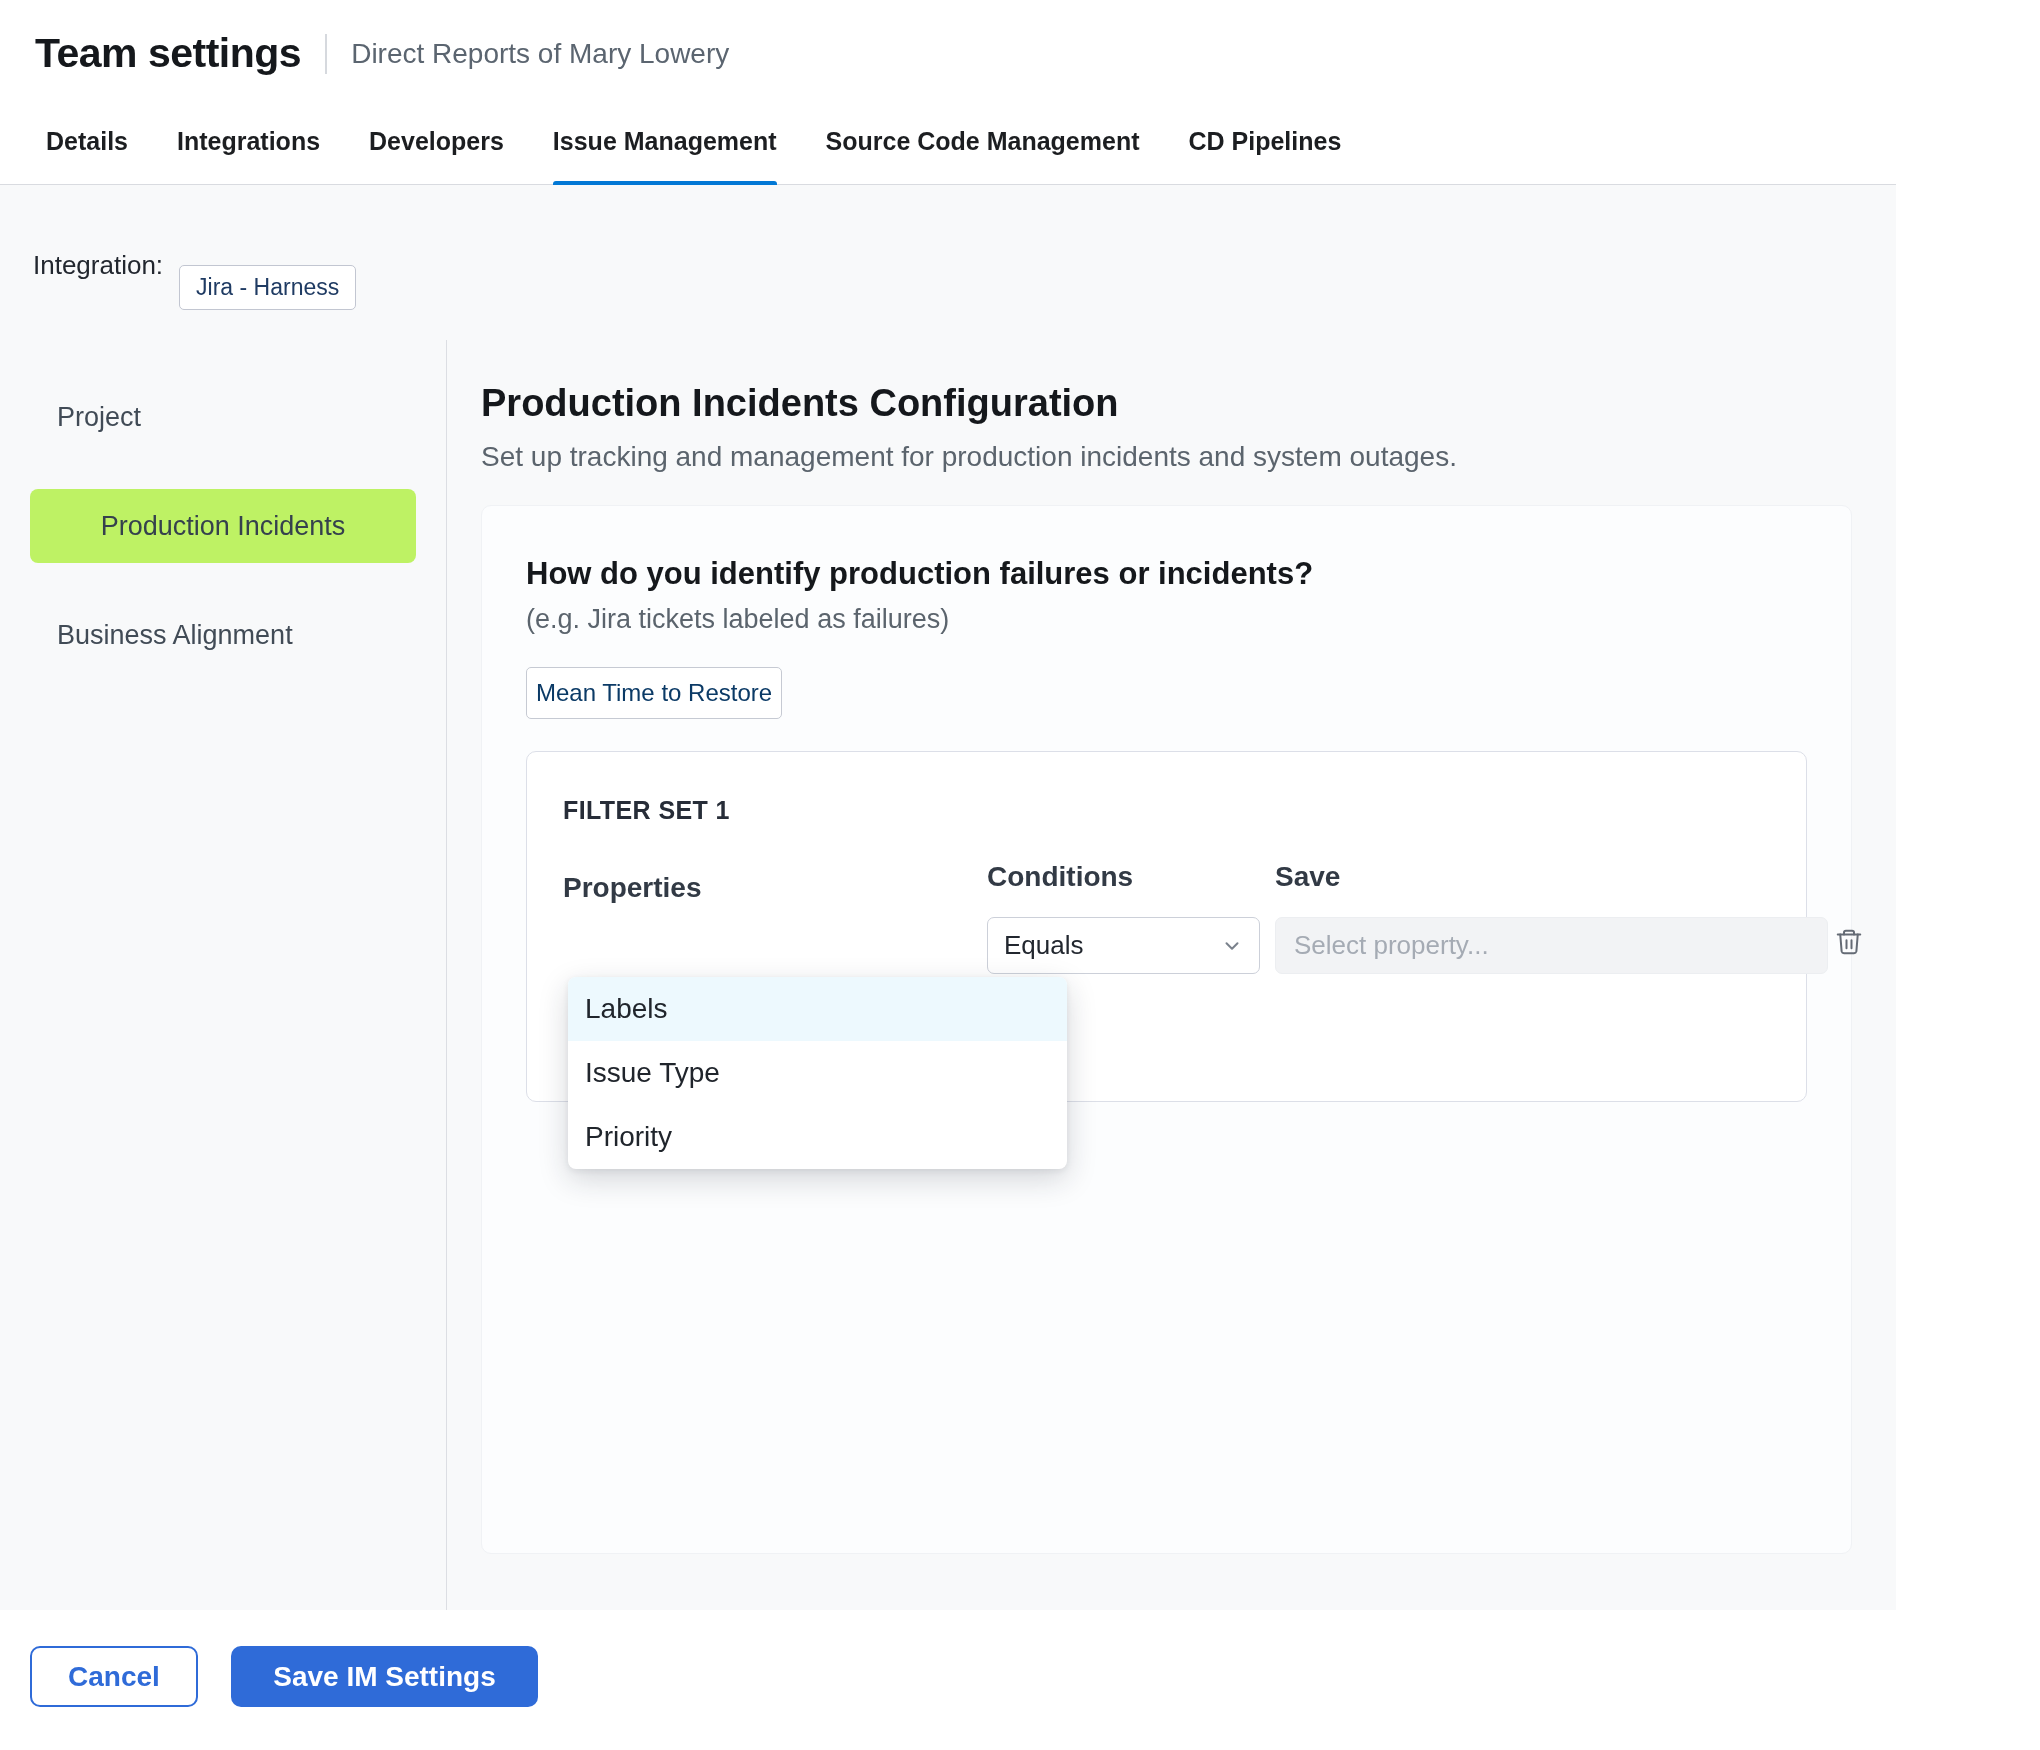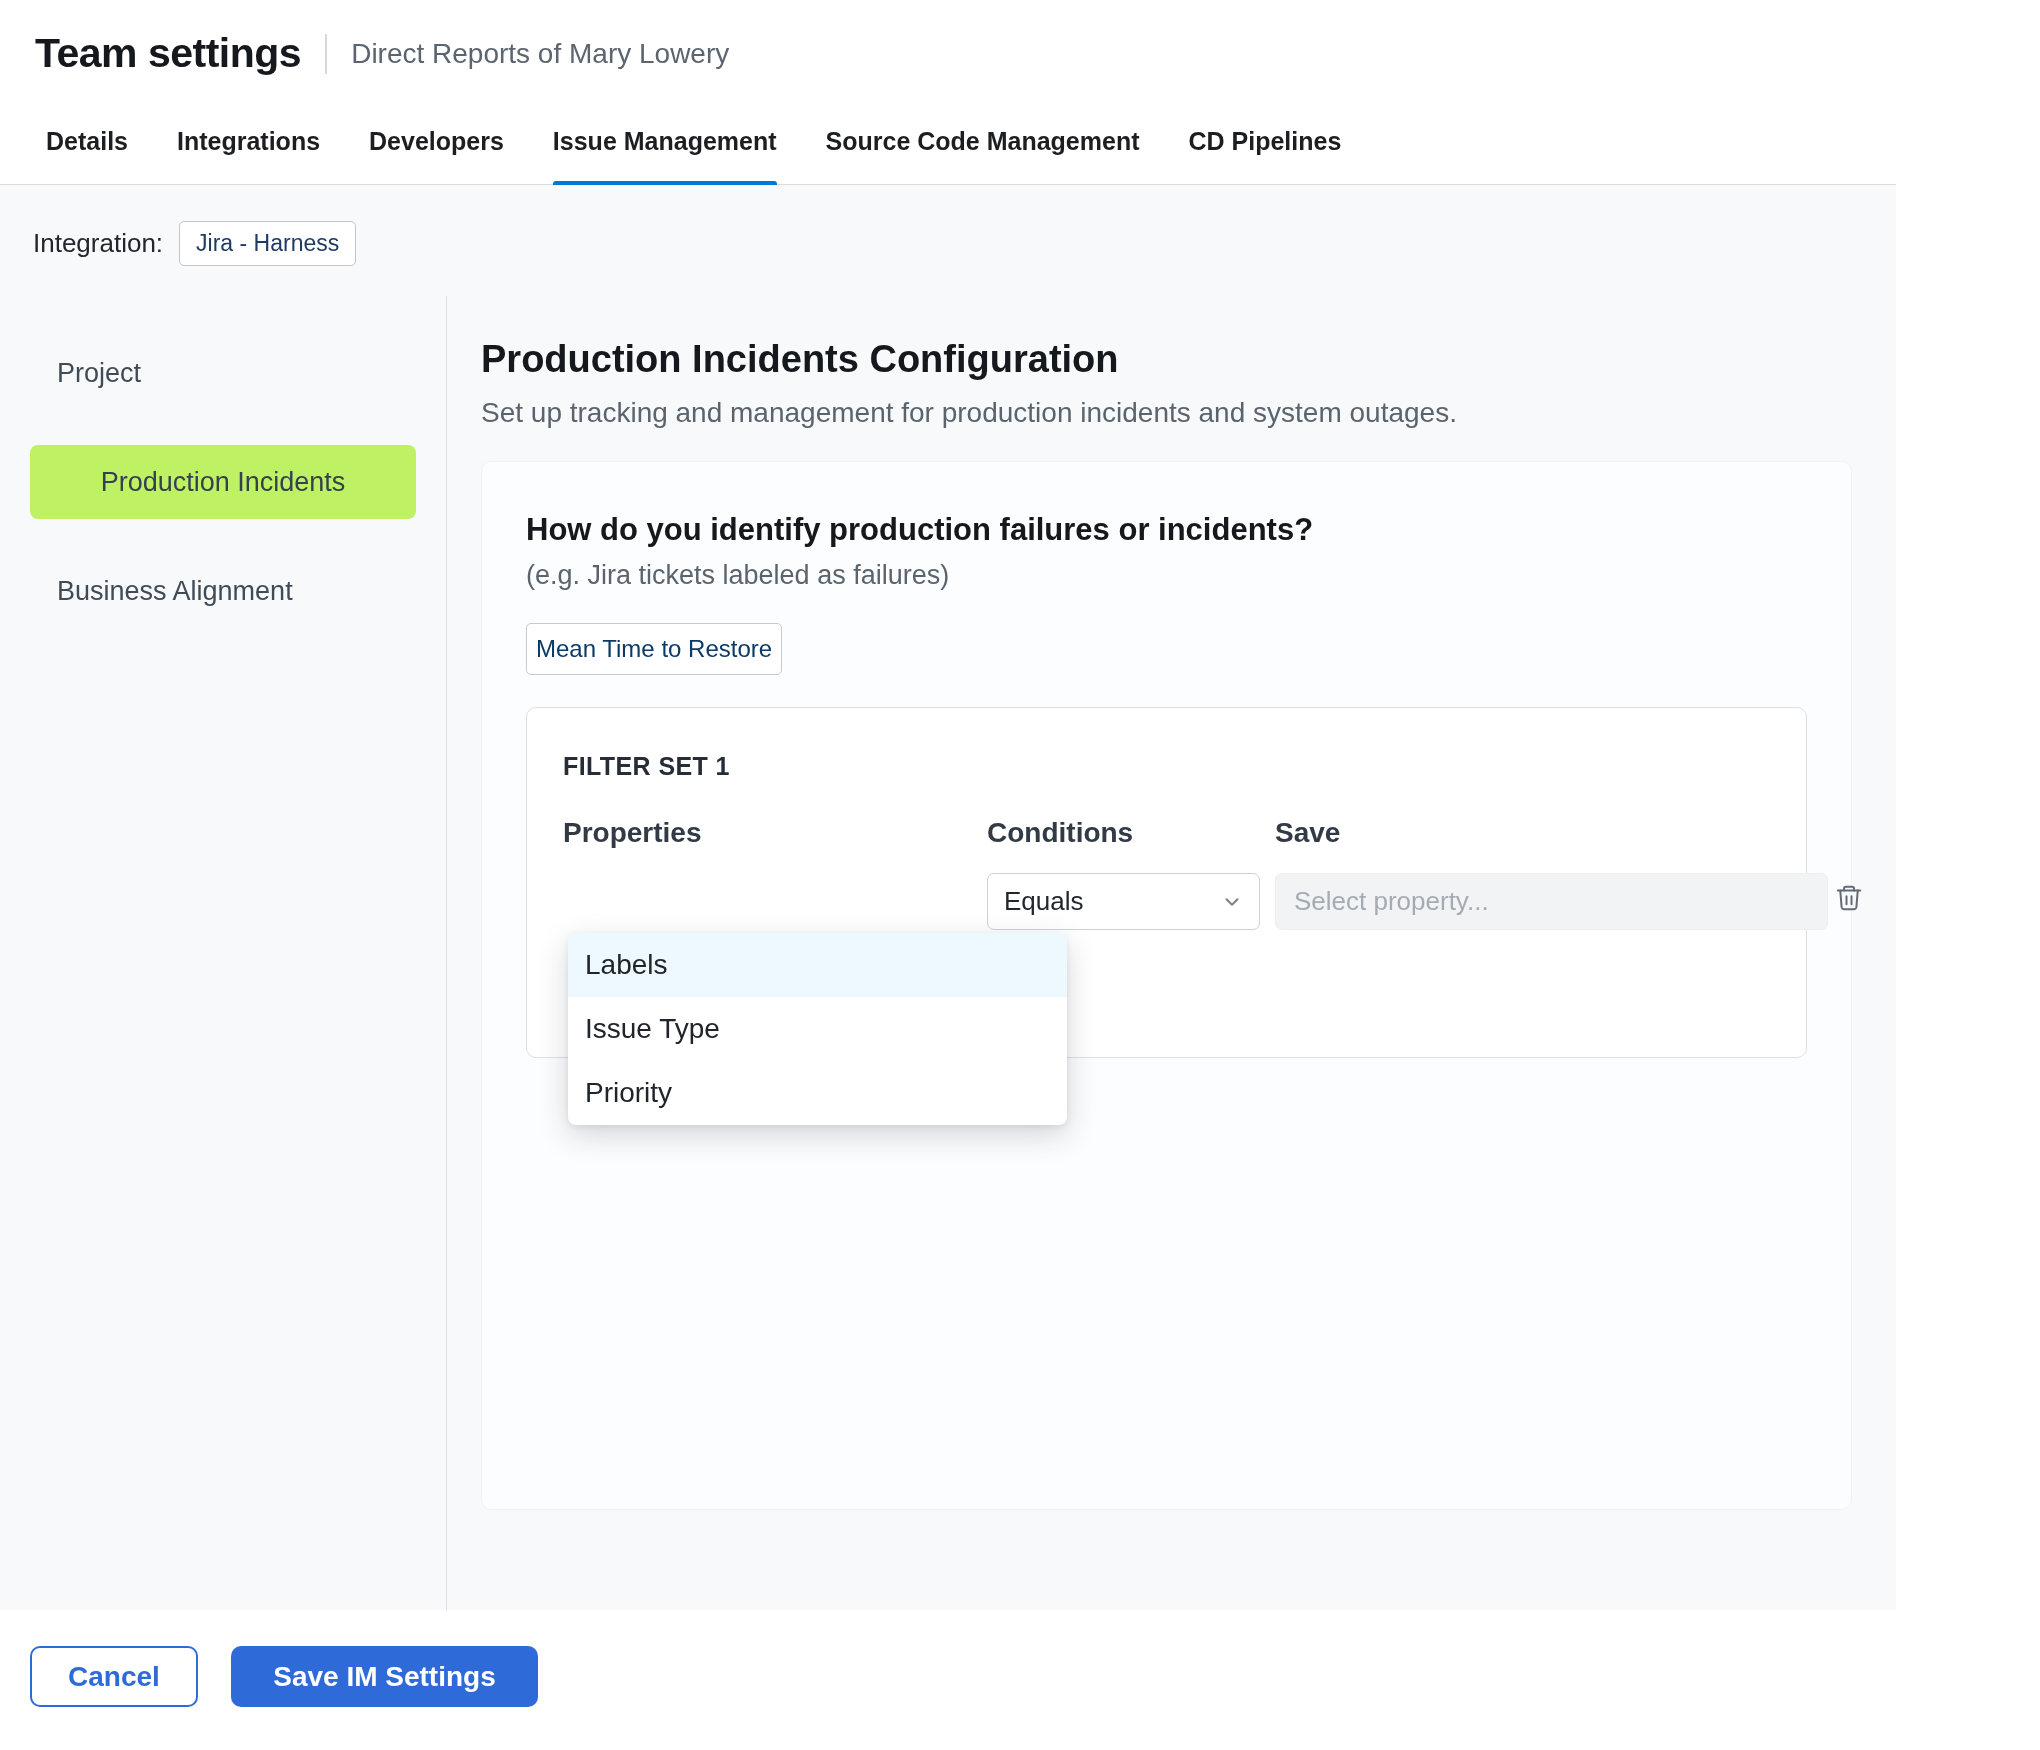--- a/index.html
+++ b/index.html
@@ -20,41 +20,41 @@
   
   .tabs { display:flex; gap:49px; padding:0 46px; border-bottom:1px solid #d9dbe0; background:#fff; }
   .tab { font-size:25px; font-weight:600; color:#1c1e21; padding:26px 0 28px; position:relative; cursor:pointer; white-space:nowrap; }
   .tab.active { font-weight:700; }
   .tab.active::after { content:""; position:absolute; left:0; right:0; bottom:-1px; height:4px; background:#0278d5; border-radius:3px 3px 0 0; }
 
   
   .content { flex:1; background:#f8f9fa; display:flex; flex-direction:column; min-height:0; }
   .integration-row { padding:36px 46px 30px 33px; display:flex; align-items:center; gap:16px; }
   .integration-label { font-size:26px; color:#22272f; }
-  .integration-chip { font-size:23px; padding:8px 16px; background:#fff; border:1px solid #c2c6d1; border-radius:5px; color:#1f3b63; font-weight:500; cursor:pointer; }
+  .integration-chip { font-size:23px; padding:8px 16px; background:#fff; border:1px solid #c2c6d1; border-radius:5px; color:#1f3b63; font-weight:500; cursor:pointer;margin-top:44px; }
 
   .body { flex:1; display:flex; min-height:0; }
   .sidebar { width:447px; border-right:1px solid #dcdee3; padding:40px 30px 0 30px; flex-shrink:0; }
   .side-item { font-size:27px; color:#414b56; padding:0 27px; height:74px; line-height:74px; border-radius:8px; margin-bottom:35px; cursor:pointer; }
   .side-item.active { background:#bef264; color:#35414d;text-align:center; }
 
   .main { flex:1; padding:42px 44px 0 34px; min-width:0; }
   .main-title { font-size:38px; font-weight:700; color:#15181c; }
   .main-sub { font-size:28px; color:#5b646d; margin-top:16px; }
 
   .config-card { margin-top:32px; background:#fcfdfe; border:1px solid #f0f2f5; border-radius:10px; padding:50px 44px; min-height:1049px; }
   .question { font-size:31px; font-weight:700; color:#15181c; }
   .hint { font-size:27px; color:#5b646d; margin-top:12px; }
   .metric-tab { display:inline-block; margin-top:32px; font-size:24px; color:#0b3a66; background:#fff; border:1px solid #c6cad3; border-radius:5px; padding:11px 9px; font-weight:500; cursor:pointer; }
 
   .filter-card { margin-top:32px; background:#fff; border:1px solid #dcdfe8; border-radius:10px; padding:44px 36px 0; height:351px; position:relative; }
   .filter-title { font-size:25px; font-weight:700; color:#272d38; letter-spacing:0.4px; }
   .filter-grid { display:flex; margin-top:36px; }
   .col-label { font-size:28px; font-weight:600; color:#323a45; margin-bottom:24px; }
-  .col-prop { width:406px; position:relative; flex-shrink:0; }
+  .col-prop { width:406px; position:relative; flex-shrink:0;margin-top:11px; }
   .col-cond { width:273px; margin-left:18px; flex-shrink:0; }
   .col-value { width:553px; margin-left:15px; flex-shrink:0; }
   .col-trash { margin-left:auto; padding-top:52px; }
 
   .select { height:57px; border:1px solid #ccd0d9; border-radius:7px; background:#fff; display:flex; align-items:center; padding:0 16px; font-size:26px; color:#22272f; cursor:pointer; }
   .select.focused { border:2px solid #0278d5; }
   .placeholder-text { color:#9aa1aa; }
   .cursor-bar { width:2px; height:32px; background:#20242a; margin-right:4px; flex-shrink:0; }
   .chevron { margin-left:auto; display:flex; align-items:center; }
 

